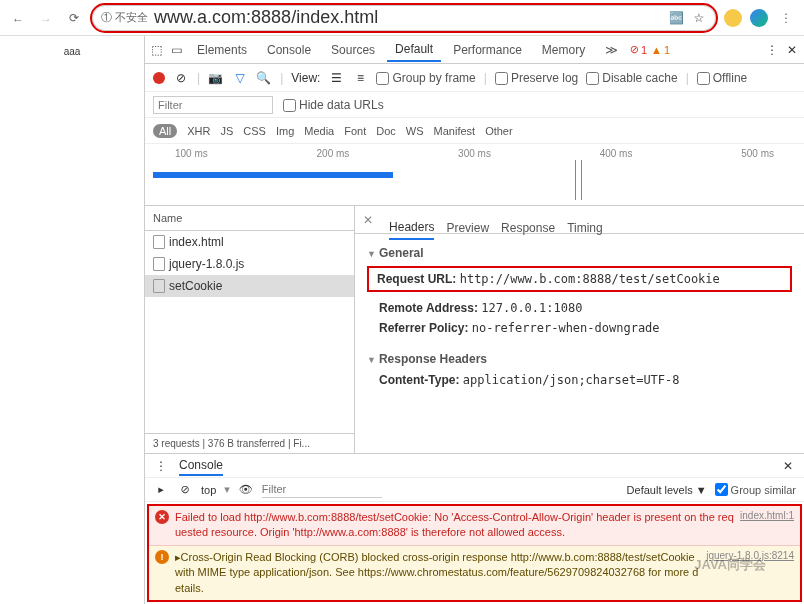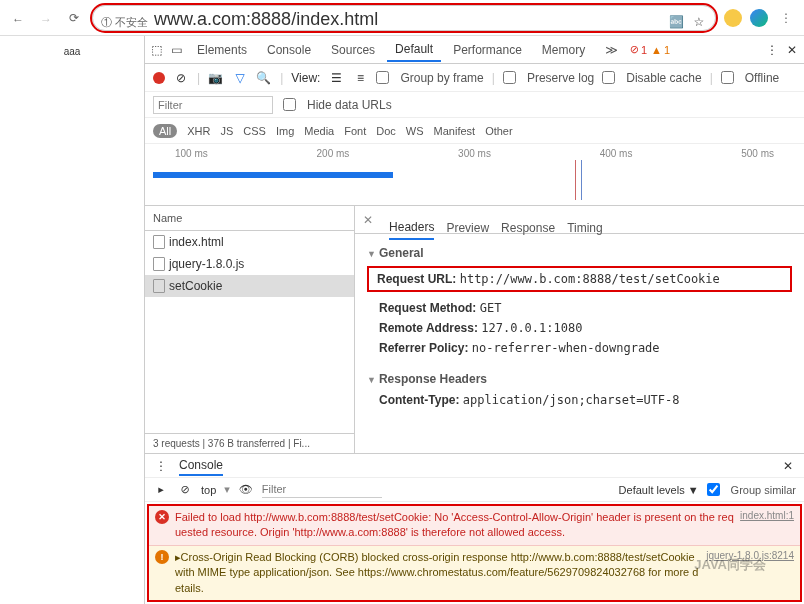--- a/index.html
+++ b/index.html
@@ -1,41 +1,41 @@
 <!DOCTYPE html>
 <html><head>
 <meta charset="utf-8">
 <style>
 * { box-sizing: border-box; margin: 0; padding: 0; font-family: Arial, sans-serif; }
 body { width: 804px; height: 604px; overflow: hidden; background: #fff; font-size: 12px; color: #333; }
 
 .toolbar { display: flex; align-items: center; padding: 4px 8px; height: 36px; border-bottom: 1px solid #ddd; gap: 8px; }
 .nav-btn { width: 20px; height: 20px; display: flex; align-items: center; justify-content: center; color: #666; cursor: pointer; }
 .url-bar { flex: 1; display: flex; align-items: center; border: 1px solid #ccc; border-radius: 14px; height: 26px; padding: 0 8px; gap: 6px; }
-.url-bar.highlight { outline: 2px solid #d00; align-items: flex-end; }
+.url-bar.highlight { outline: 2px solid #d00; }
 .badge { font-size: 11px; color: #666; white-space: nowrap; }
 .url-text { flex: 1; color: #333; font-size: 18px; }
 .icon-sm { width: 16px; height: 16px; display: inline-flex; align-items: center; justify-content: center; }
 .ext-icon { width: 18px; height: 18px; border-radius: 50%; }
 .yellow-ball { background: #f7c948; }
 .blue-ball { background: linear-gradient(135deg,#3b82f6,#10b981); }
 
 .main { display: flex; height: calc(604px - 36px); }
 .left-pane { width: 144px; padding: 10px; font-size: 10px; text-align: center; }
 .devtools { flex: 1; display: flex; flex-direction: column; border-left: 1px solid #ccc; }
 
 .dt-tabs { display: flex; align-items: center; height: 28px; border-bottom: 1px solid #ccc; padding: 0 4px; gap: 4px; font-size: 12px; }
 .dt-tab { padding: 4px 8px; color: #555; cursor: pointer; }
 .dt-tab.active { color: #333; border-bottom: 2px solid #1a73e8; }
 .err-badge { color: #d93025; font-size: 11px; display: flex; align-items: center; gap: 2px; }
 .warn-badge2 { color: #e37400; font-size: 11px; display: flex; align-items: center; gap: 2px; }
 
 .dt-controls { display: flex; align-items: center; height: 28px; padding: 0 8px; gap: 8px; border-bottom: 1px solid #eee; font-size: 12px; }
 .rec-dot { width: 12px; height: 12px; background: #d93025; border-radius: 50%; }
-.chk { display: flex; align-items: center; gap: 11px; color: #555; }
+.chk { display: flex; align-items: flex-end; gap: 3px; color: #555; }
 
 .dt-filter { display: flex; align-items: center; height: 26px; padding: 0 8px; gap: 10px; border-bottom: 1px solid #eee; }
 .filter-input { width: 120px; height: 18px; border: 1px solid #ccc; padding: 0 4px; font-size: 11px; color: #999; }
 
 .dt-types { display: flex; align-items: center; height: 26px; padding: 0 8px; gap: 10px; border-bottom: 1px solid #eee; font-size: 11px; }
 .type-pill { background: #888; color: #fff; border-radius: 8px; padding: 1px 6px; }
 .type-item { color: #555; cursor: pointer; }
 
 .timeline { height: 62px; border-bottom: 1px solid #ccc; position: relative; padding-top: 4px; }
 .tl-ticks { display: flex; justify-content: space-between; padding: 0 30px; font-size: 10px; color: #888; }
@@ -216,21 +216,20 @@
           <span class="detail-tab active">Headers</span>
           <span class="detail-tab">Preview</span>
           <span class="detail-tab">Response</span>
           <span class="detail-tab">Timing</span>
         </div>
         <div class="detail-body">
           <div class="section-hdr tri">General</div>
           <div class="req-url-box">
             <b>Request URL:</b> <span class="mono">http://www.b.com:8888/test/setCookie</span>
           </div>
-          <div class="kv"><b>Request Method:</b> <span class="mono">GET</span></div>
           <div class="kv"><b>Remote Address:</b> <span class="mono">127.0.0.1:1080</span></div>
           <div class="kv"><b>Referrer Policy:</b> <span class="mono">no-referrer-when-downgrade</span></div>
           <div class="section-hdr tri" style="margin-top:10px">Response Headers</div>
           <div class="kv"><b>Content-Type:</b> <span class="mono">application/json;charset=UTF-8</span></div>
         </div>
       </div>
     </div>
 
     <div class="console-panel">
       <div class="console-tabs">

